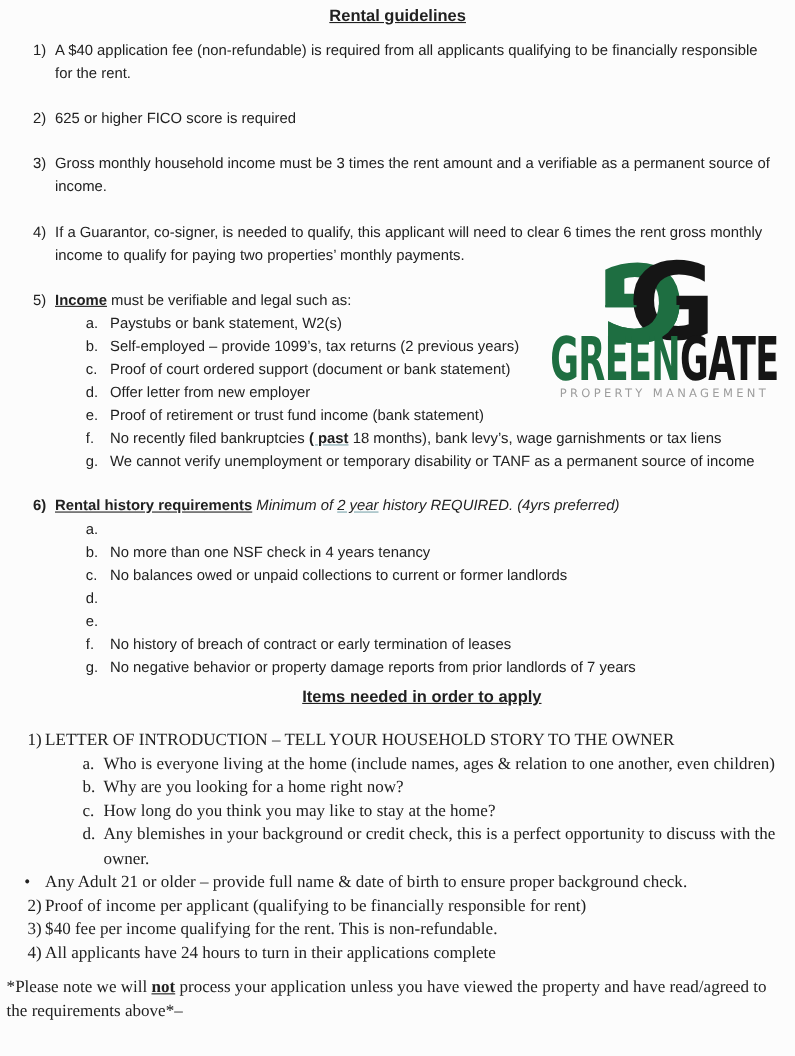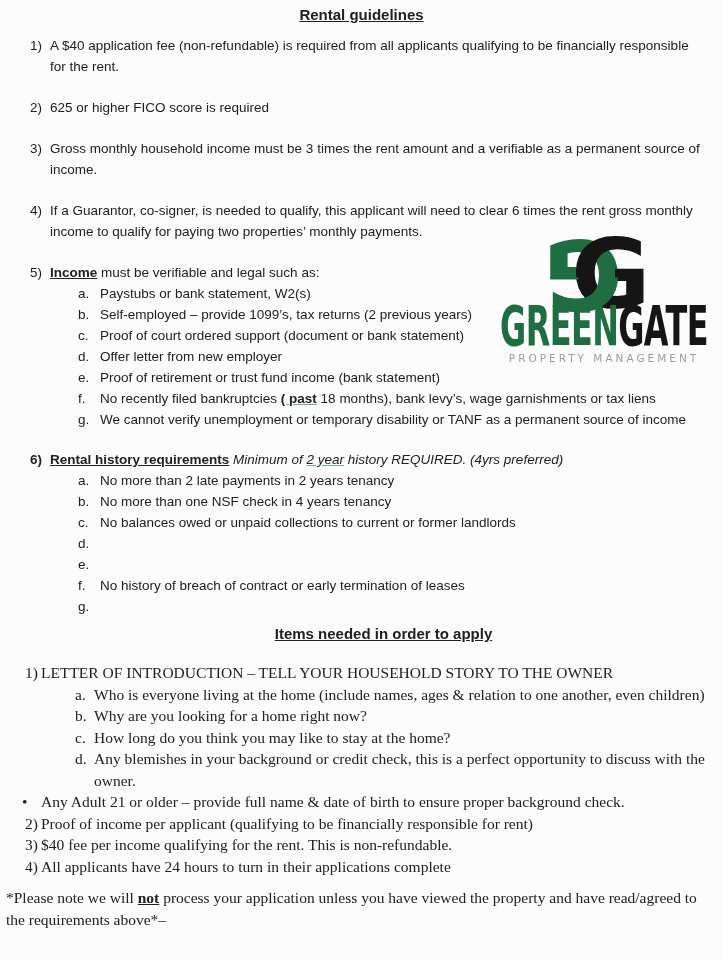--- a/index.html
+++ b/index.html
@@ -126,21 +126,20 @@
       <span class="letter">g.</span>
       <span class="txt">We cannot verify unemployment or temporary disability or TANF as a permanent source of income</span>
     </div>
 
     <div class="row" style="margin-top:19px">
       <span class="num bold">6)</span>
       <span class="txt"><span class="bu">Rental history requirements</span><span class="it"> Minimum of </span><span class="it teal-u">2 year</span><span class="it"> history REQUIRED. (4yrs preferred)</span></span>
     </div>
     <div class="sub">
       <span class="letter">a.</span>
-      <span class="txt">No more than 2 late payments in 2 years tenancy</span>
     </div>
     <div class="sub">
       <span class="letter">b.</span>
       <span class="txt">No more than one NSF check in 4 years tenancy</span>
     </div>
     <div class="sub">
       <span class="letter">c.</span>
       <span class="txt">No balances owed or unpaid collections to current or former landlords</span>
     </div>
     <div class="sub">
@@ -148,20 +147,21 @@
     </div>
     <div class="sub">
       <span class="letter">e.</span>
     </div>
     <div class="sub">
       <span class="letter">f.</span>
       <span class="txt">No history of breach of contract or early termination of leases</span>
     </div>
     <div class="sub">
       <span class="letter">g.</span>
+      <span class="txt">No negative behavior or property damage reports from prior landlords of 7 years</span>
     </div>
   </div>
 
   <div class="heading2">
     <span>Items needed in order to apply</span>
   </div>
 
   <div class="s2">
 
     <div class="row">

